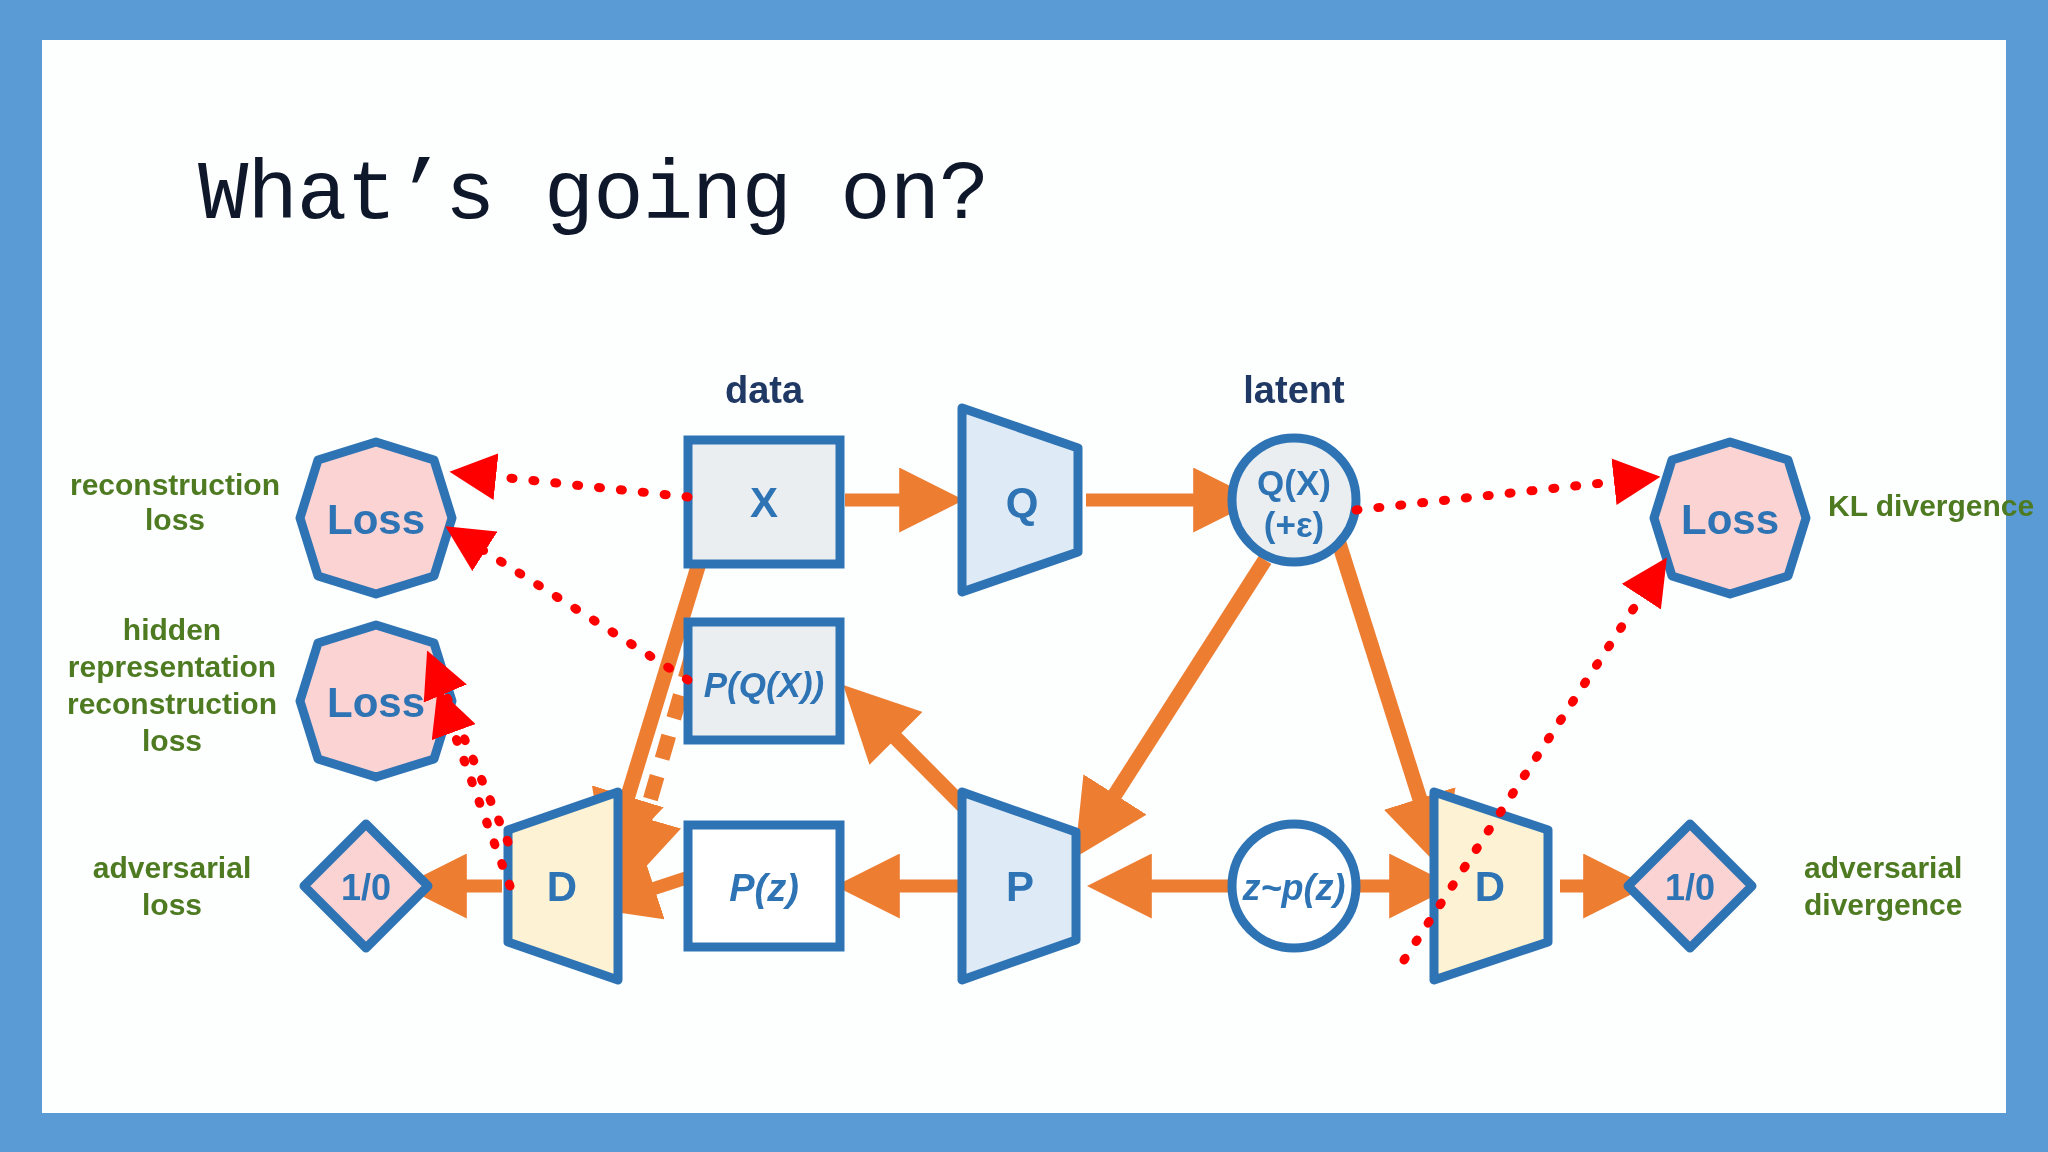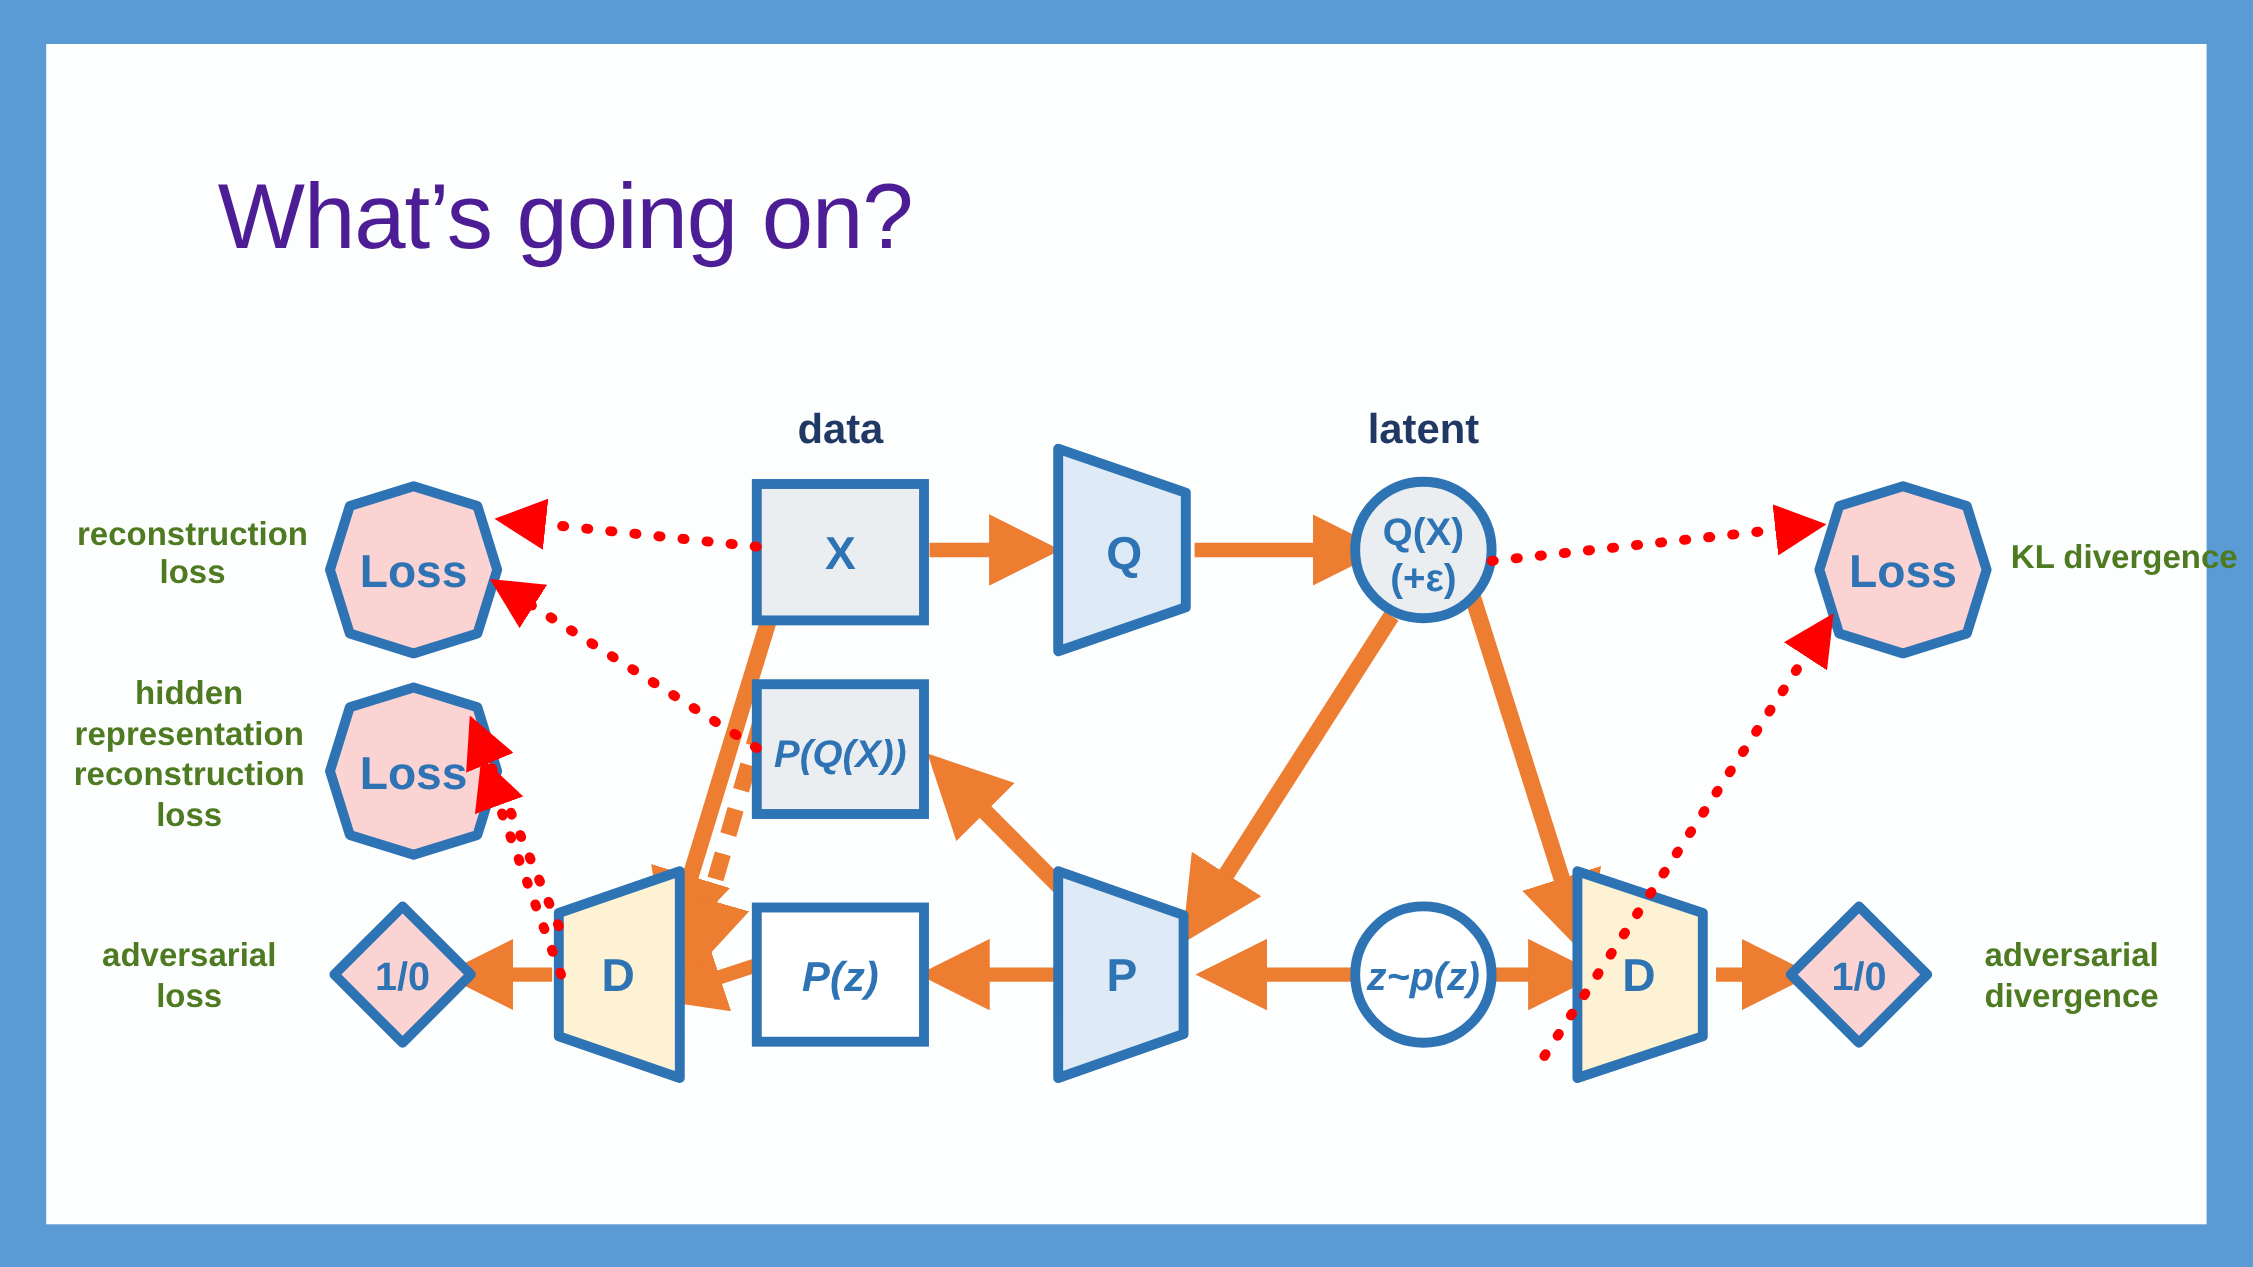--- a/index.html
+++ b/index.html
@@ -1,20 +1,20 @@
 <!DOCTYPE html>
 <html><head>
 <meta charset="utf-8">
 <style>
   html,body{margin:0;padding:0;background:#5B9BD5;}
   body{width:2048px;height:1152px;font-family:"Liberation Sans",sans-serif;}
   #slide{position:relative;width:2048px;height:1152px;background:#5B9BD5;box-sizing:border-box;}
   #canvas{position:absolute;left:42px;top:40px;width:1964px;height:1073px;background:#FDFEFE;}
-  #title{position:absolute;left:198px;top:148px;font-size:84px;color:#4c1d95;
-         font-family:Liberation Sans, sans-serif;font-weight:400;letter-spacing:-1px;white-space:nowrap;}
+  #title{position:absolute;left:198px;top:148px;font-size:84px;color:#0f172a;
+         font-family:Liberation Mono, monospace;font-weight:400;letter-spacing:-1px;white-space:nowrap;}
   svg{position:absolute;left:0;top:0;}
   .shp-txt{font-family:"Liberation Sans",sans-serif;font-weight:700;fill:#2E74B5;}
   .grn{font-family:"Liberation Sans",sans-serif;font-weight:700;fill:#4E7B22;}
   .navy{font-family:"Liberation Sans",sans-serif;font-weight:700;fill:#1F3864;}
 </style>
 </head>
 <body>
 
 <div id="slide">
   <div id="canvas"></div>

